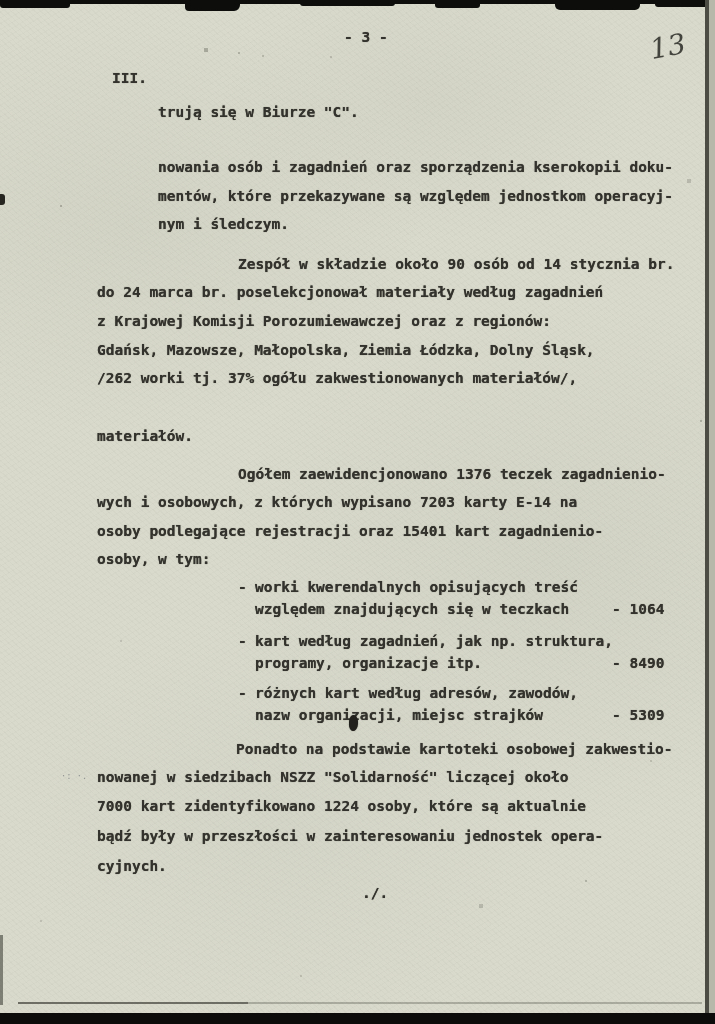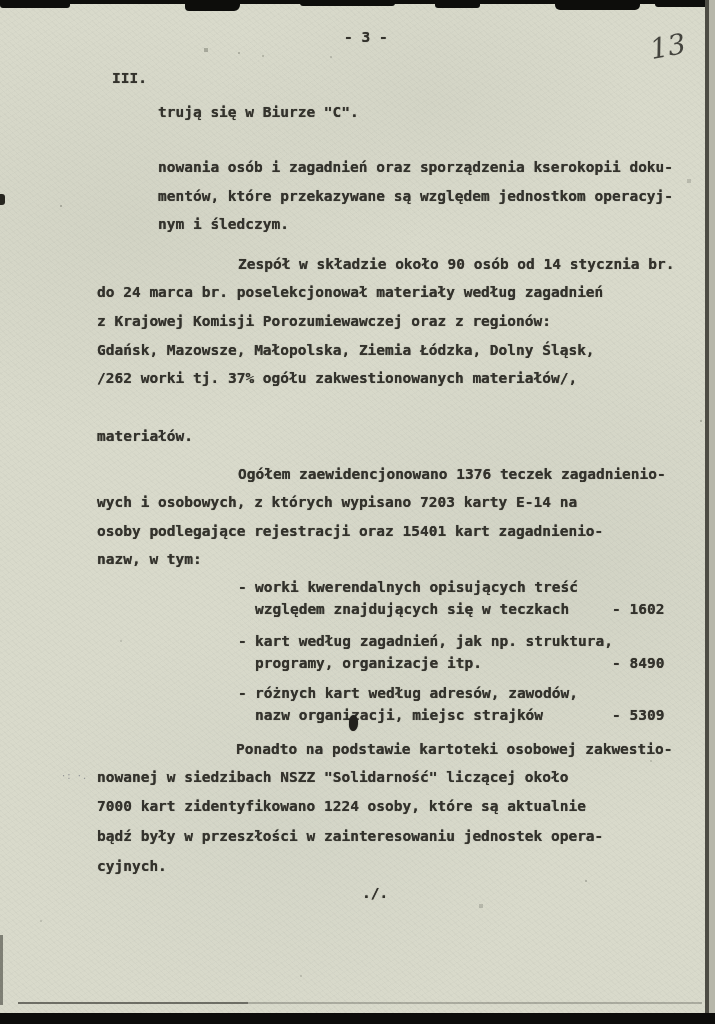--- a/index.html
+++ b/index.html
@@ -88,26 +88,26 @@
   <div class="line" style="left:238px;top:255px">Zespół w składzie około 90 osób od 14 stycznia br.</div>
   <div class="line" style="left:97px;top:283px">do 24 marca br. poselekcjonował materiały według zagadnień</div>
   <div class="line" style="left:97px;top:312px">z Krajowej Komisji Porozumiewawczej oraz z regionów:</div>
   <div class="line" style="left:97px;top:341px">Gdańsk, Mazowsze, Małopolska, Ziemia Łódzka, Dolny Śląsk,</div>
   <div class="line" style="left:97px;top:369px">/262 worki tj. 37% ogółu zakwestionowanych materiałów/,</div>
   <div class="line" style="left:97px;top:427px">materiałów.</div>
 
   <div class="line" style="left:238px;top:465px">Ogółem zaewidencjonowano 1376 teczek zagadnienio-</div>
   <div class="line" style="left:97px;top:493px">wych i osobowych, z których wypisano 7203 karty E-14 na</div>
   <div class="line" style="left:97px;top:522px">osoby podlegające rejestracji oraz 15401 kart zagadnienio-</div>
-  <div class="line" style="left:97px;top:550px">nazw, w tym:</div>
+  <div class="line" style="left:97px;top:550px">osoby, w tym:</div>
 
   <div class="line" style="left:238px;top:578px">-</div>
   <div class="line" style="left:255px;top:578px">worki kwerendalnych opisujących treść</div>
   <div class="line" style="left:255px;top:600px">względem znajdujących się w teczkach</div>
-  <div class="line" style="left:612px;top:600px">- 1602</div>
+  <div class="line" style="left:612px;top:600px">- 1064</div>
 
   <div class="line" style="left:238px;top:632px">-</div>
   <div class="line" style="left:255px;top:632px">kart według zagadnień, jak np. struktura,</div>
   <div class="line" style="left:255px;top:654px">programy, organizacje itp.</div>
   <div class="line" style="left:612px;top:654px">- 8490</div>
 
   <div class="line" style="left:238px;top:684px">-</div>
   <div class="line" style="left:255px;top:684px">różnych kart według adresów, zawodów,</div>
   <div class="line" style="left:255px;top:706px">nazw organizacji, miejsc strajków</div>
   <div class="line" style="left:612px;top:706px">- 5309</div>

